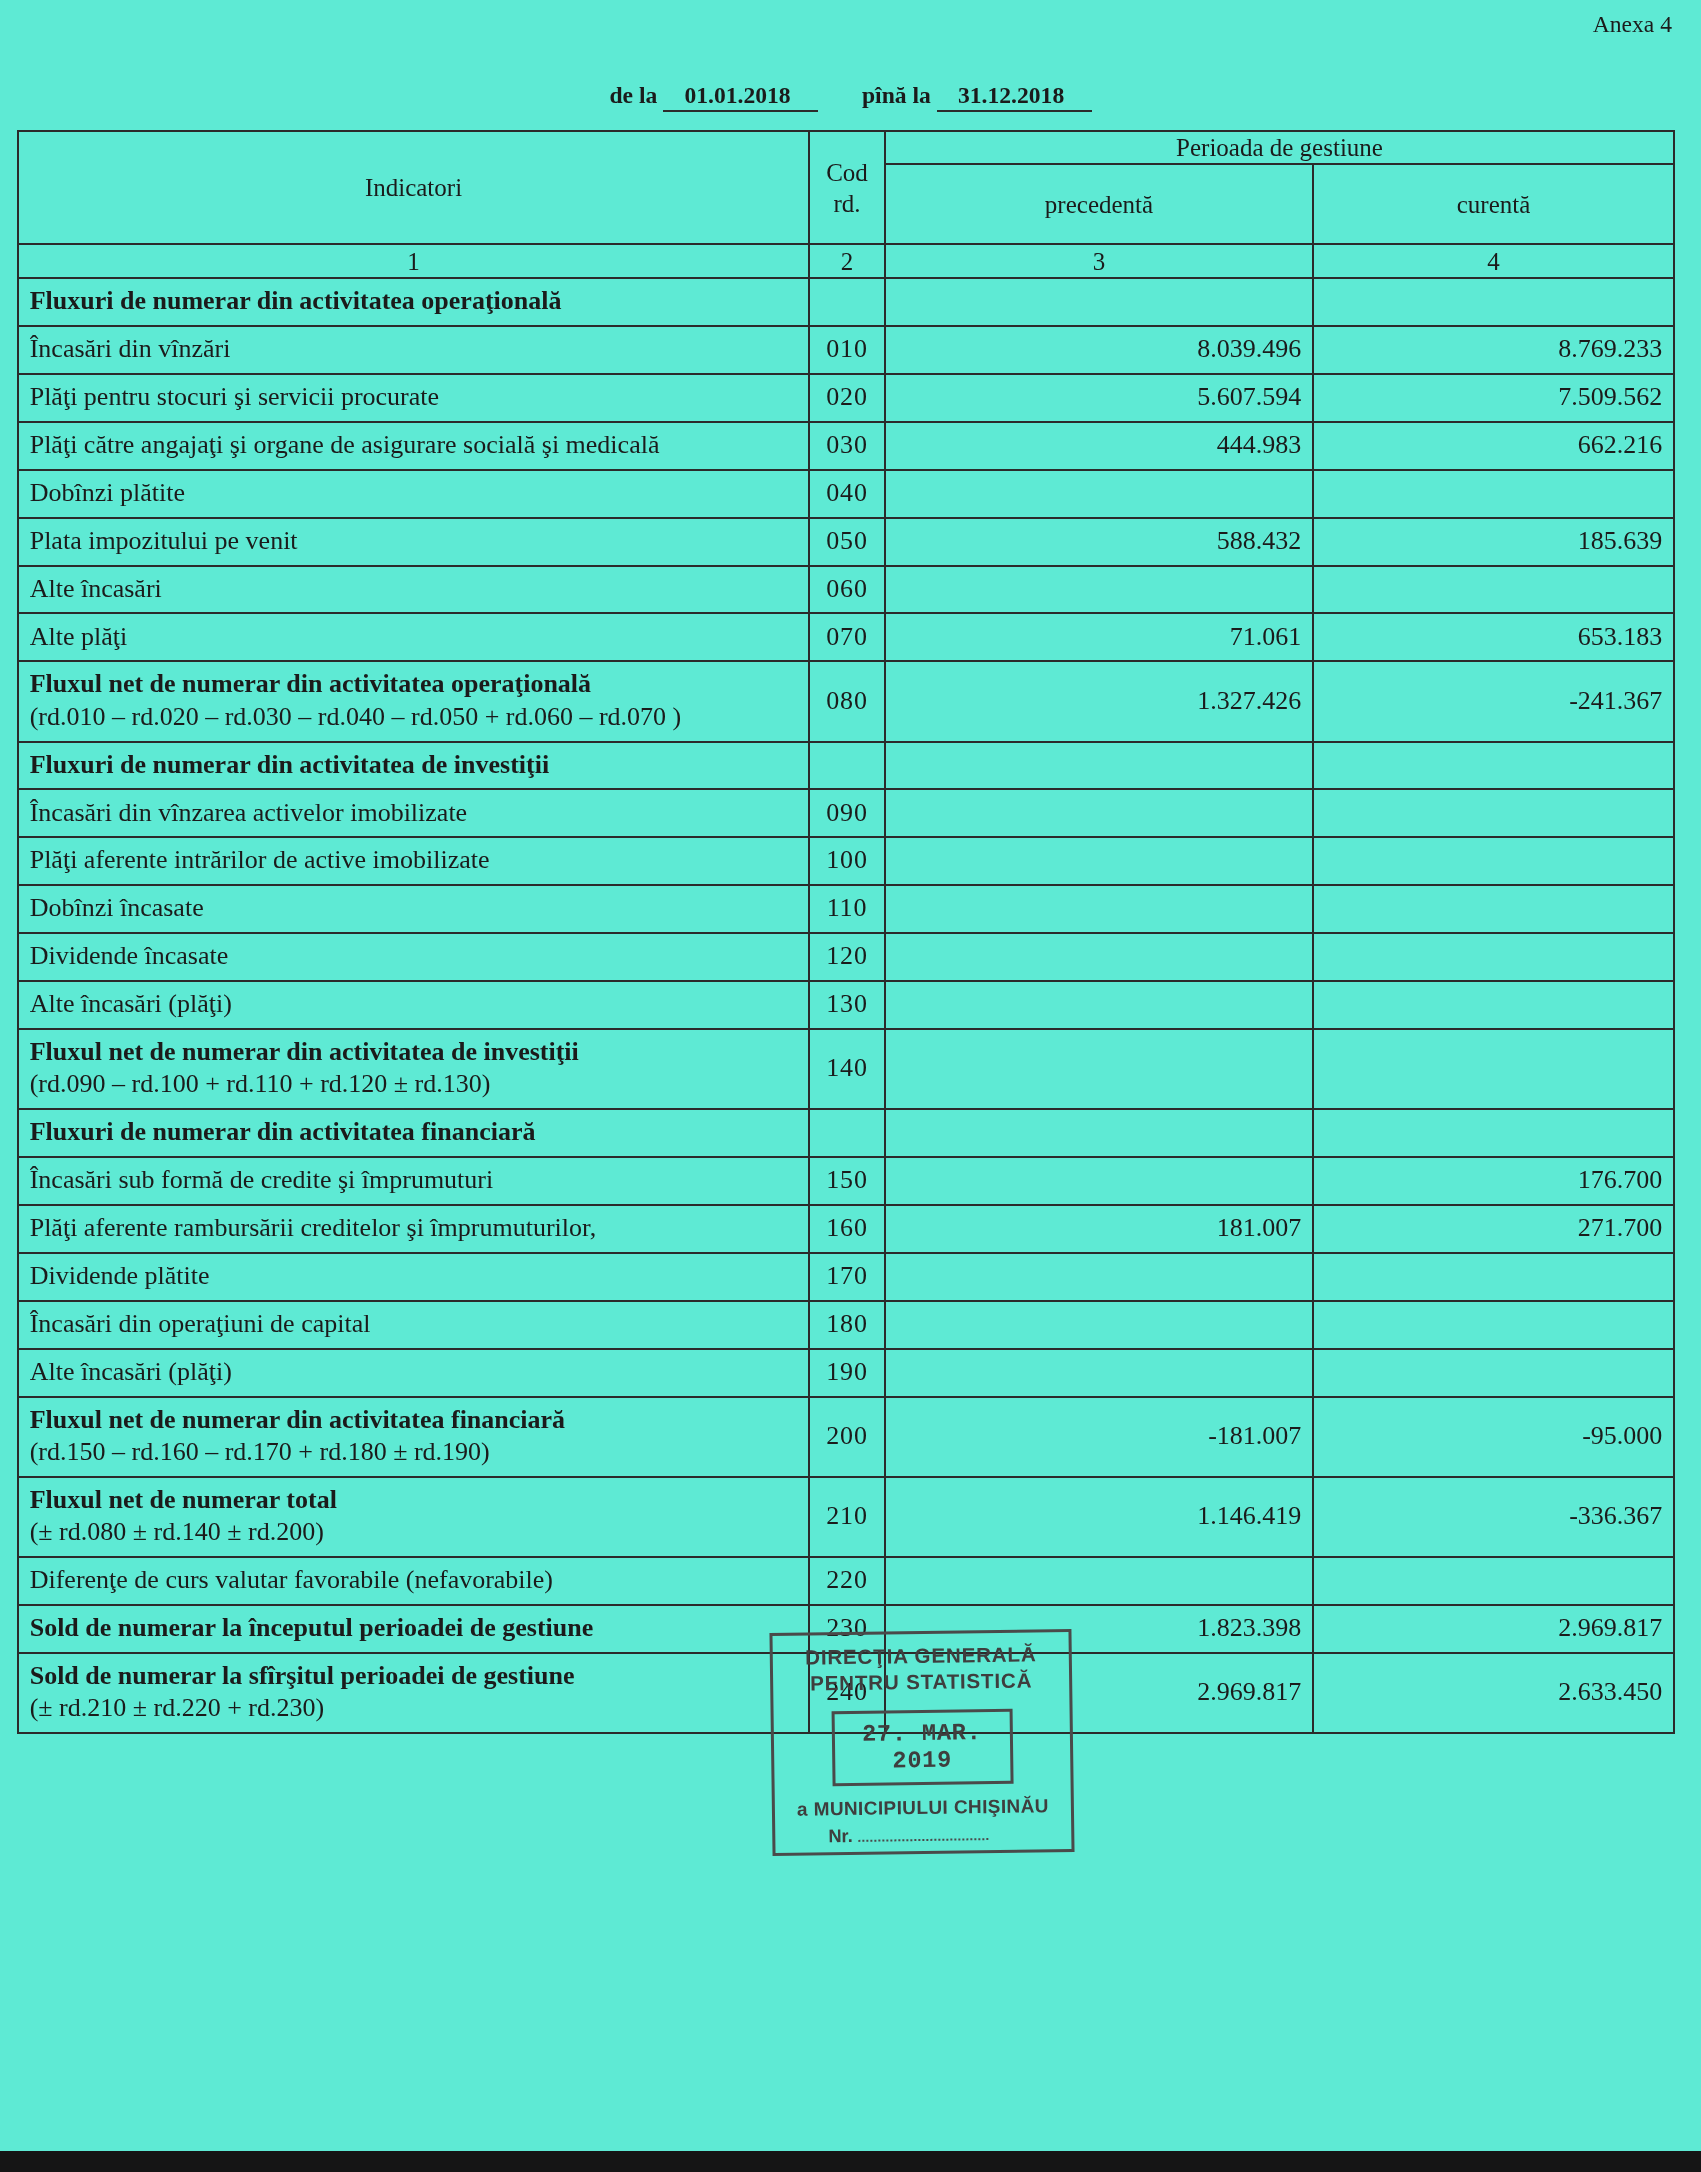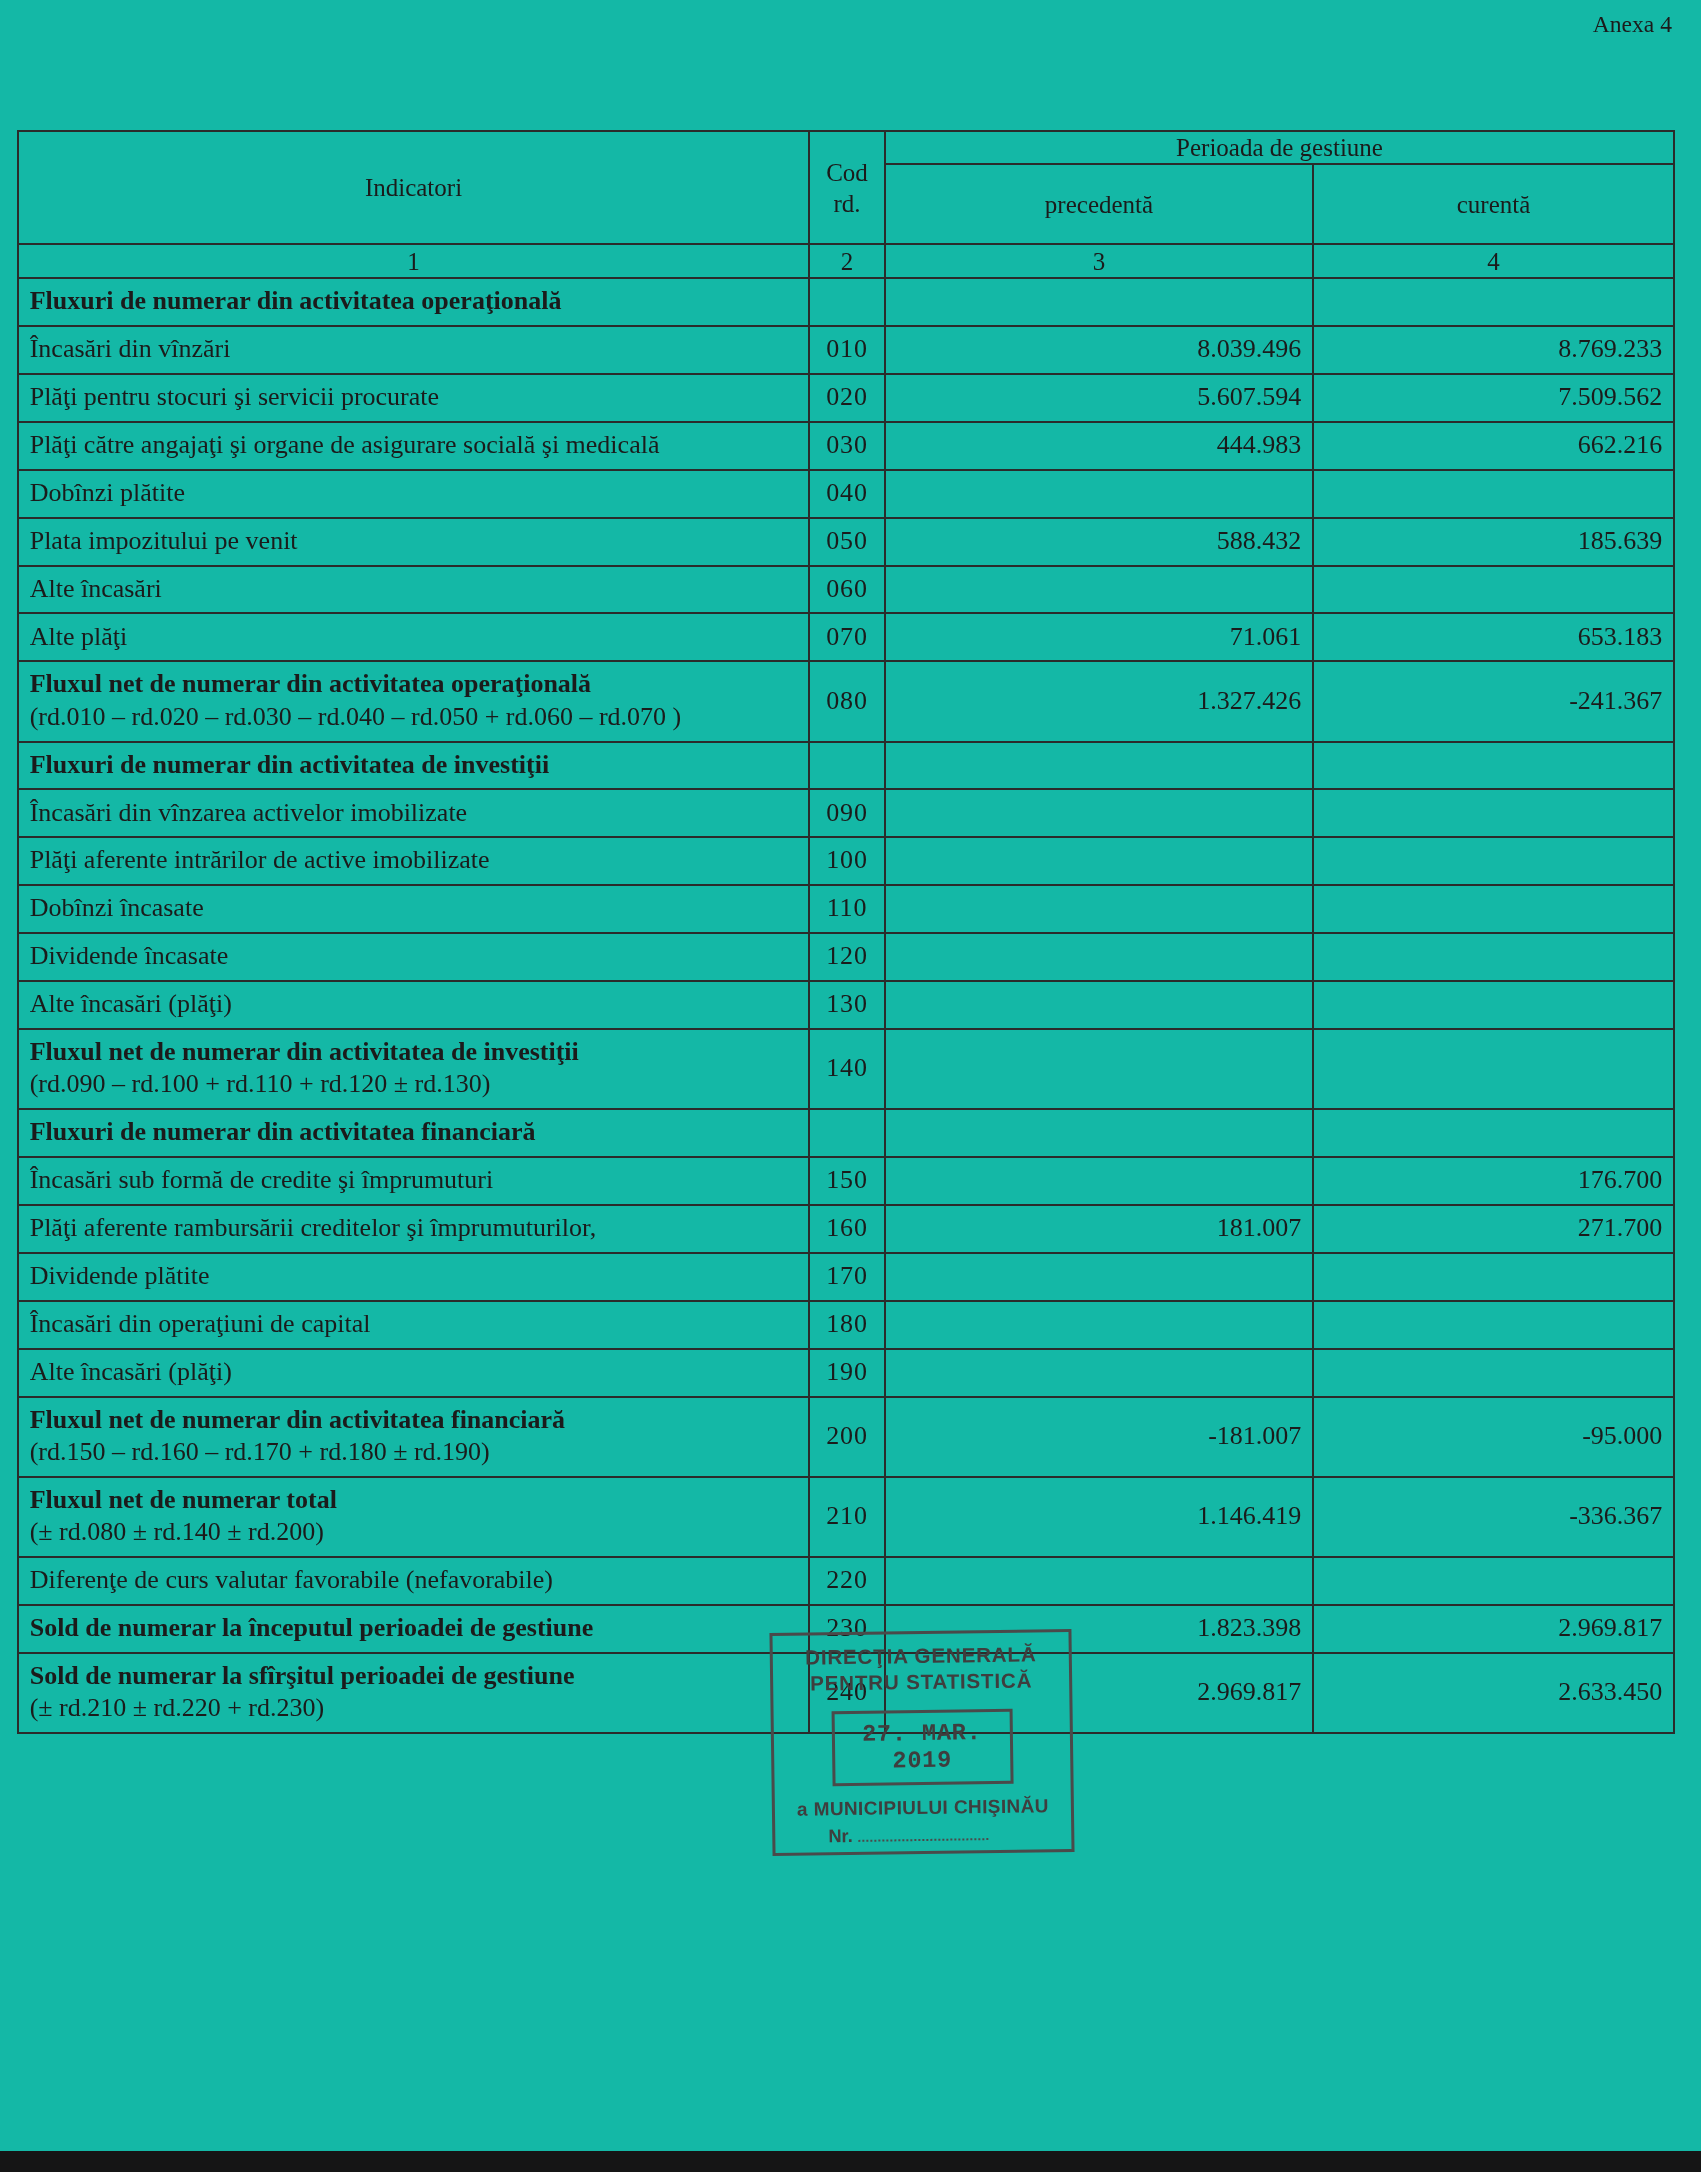--- a/index.html
+++ b/index.html
@@ -2,21 +2,21 @@
 <html style="font-size:12.2px"><head>
 <meta charset="utf-8">
 <style>
   * { box-sizing: border-box; margin: 0; padding: 0; }
   html, body { background: #9a9a9a; }
   .page {
     position: relative;
     width: 1701px;
     height: 2172px;
     margin: 0 auto;
-    background: #14b8a6;
+    background: #5eead4;
     font-family: "Liberation Serif", serif;
     color: #1b1b1b;
     overflow: hidden;
   }
   .annex {
     position: absolute;
     top: 10.7px;
     right: 29px;
     font-size: 23.6px;
   }
@@ -146,20 +146,26 @@
   }
 </style>
 </head>
 <body>
 
 <div class="page">
 
   <div class="annex">Anexa 4</div>
 
 
+  <div class="dateline">
+    <span class="dl-label">de la</span>
+    <span class="dl-value">01.01.2018</span>
+    <span class="dl-label dl-gap">pînă la</span>
+    <span class="dl-value">31.12.2018</span>
+  </div>
 
   <table class="report">
     <colgroup>
       <col style="width:791px">
       <col style="width:76px">
       <col style="width:428px">
       <col style="width:361px">
     </colgroup>
     <thead>
       <tr>

